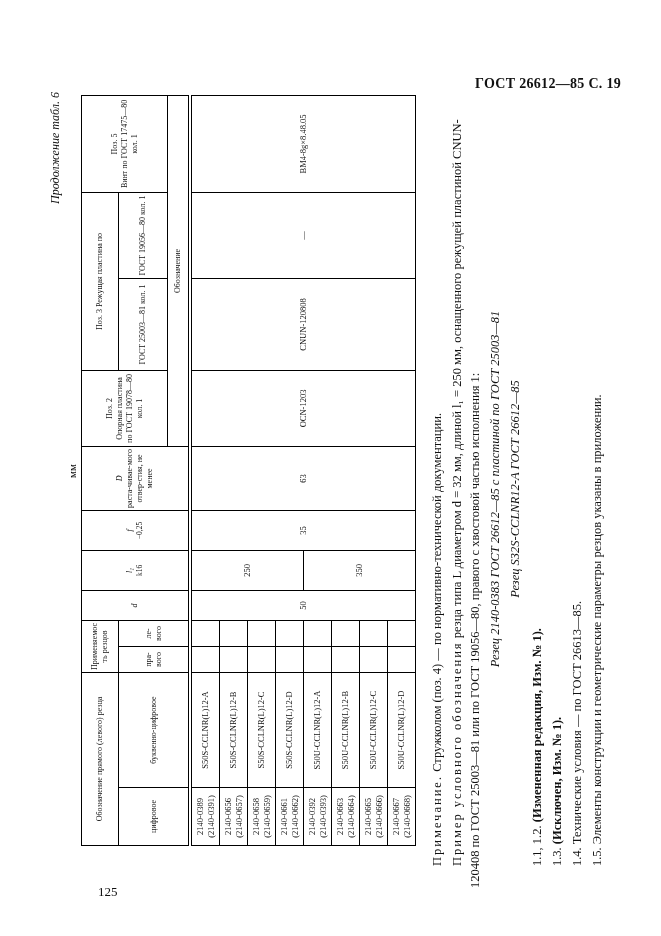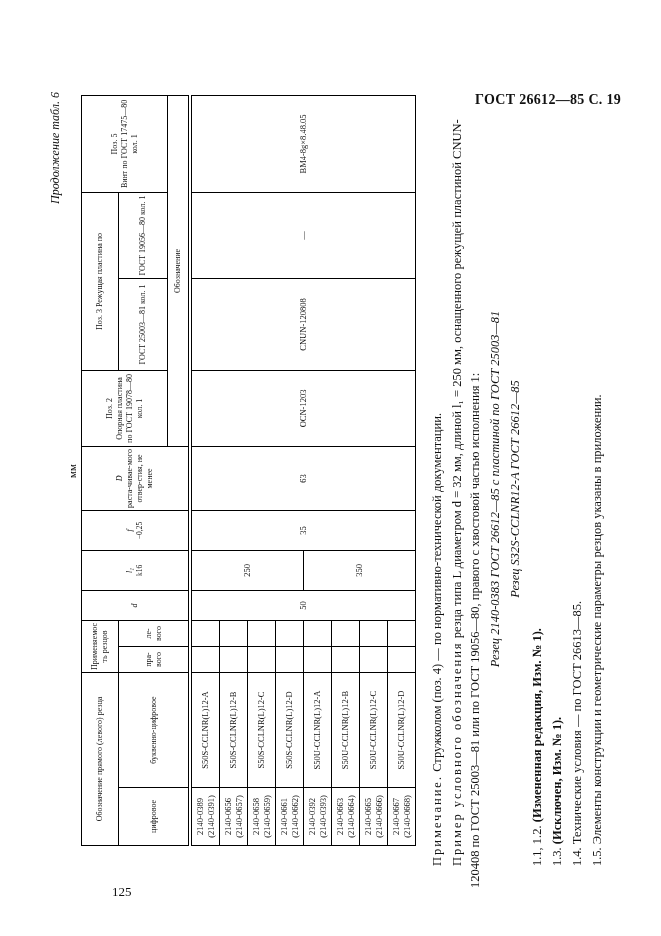--- a/index.html
+++ b/index.html
@@ -2,25 +2,25 @@
 <html><head>
 <meta charset="utf-8">
 <style>
   html,body{margin:0;padding:0;}
   body{
     width:661px;height:936px;position:relative;background:#ffffff;
     font-family:"Liberation Serif","DejaVu Serif",serif;color:#111;
     overflow:hidden;
   }
   .header-right{
-    position:absolute;top:92px;right:40px;
+    position:absolute;top:76px;right:40px;
     font-weight:bold;font-size:14px;letter-spacing:.3px;
   }
   .page-number{
-    position:absolute;left:98px;top:884px;font-size:13px;margin-left:14px;
+    position:absolute;left:98px;top:884px;font-size:13px;
   }
   
   .rotated{
     position:absolute;left:48px;top:888px;width:800px;height:582px;
     transform:rotate(-90deg);transform-origin:0 0;
   }
   .continuation{
     text-align:right;font-style:italic;font-size:12px;height:18px;
     padding-right:4px;
   }

